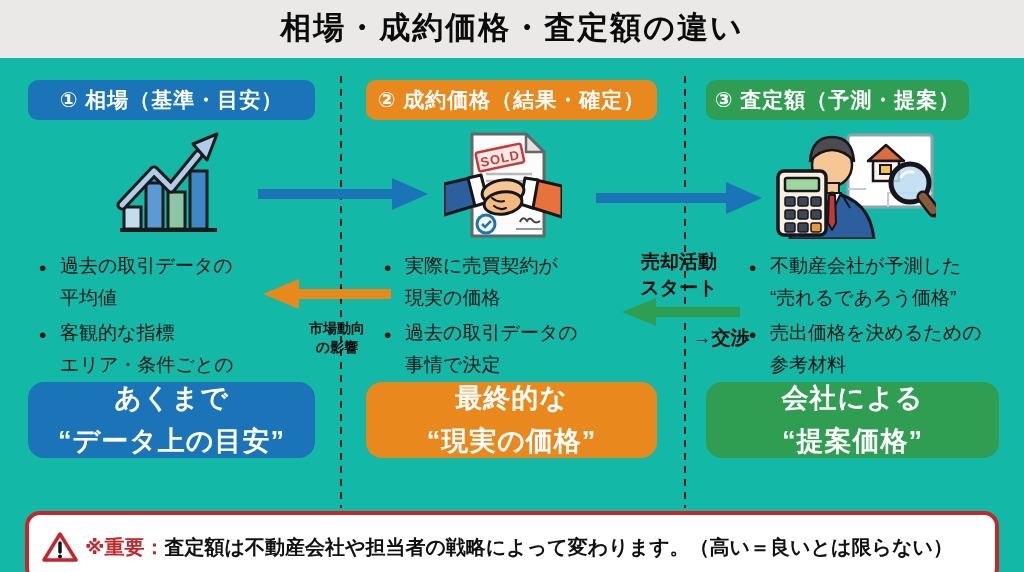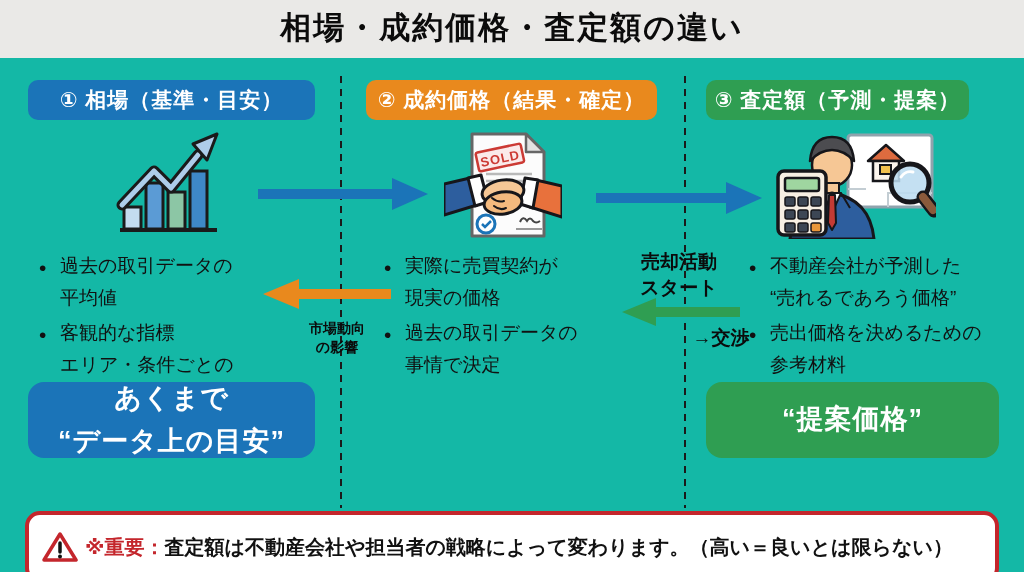--- a/index.html
+++ b/index.html
@@ -167,21 +167,26 @@
     <div class="bl">
       <div>売出価格を決めるための</div>
       <div>参考材料</div>
     </div>
   </div>
 
   <div class="box box-1">
     <div>あくまで</div>
     <div>“データ上の目安”</div>
   </div>
+  <div class="box box-2">
+    <div>最終的な</div>
+    <div>“現実の価格”</div>
+  </div>
   <div class="box box-3">
+    <div>会社による</div>
     <div>“提案価格”</div>
   </div>
 
   <div class="warn">
     <svg width="36" height="32" viewBox="0 0 36 32">
       <path d="M18 3 L34 29 H2 Z" fill="#fff" stroke="#c4262c" stroke-width="3.5" stroke-linejoin="round"></path>
       <line x1="18" y1="12" x2="18" y2="21" stroke="#111" stroke-width="3.5" stroke-linecap="round"></line>
       <circle cx="18" cy="25.5" r="2" fill="#111"></circle>
     </svg>
     <div class="warn-text">

